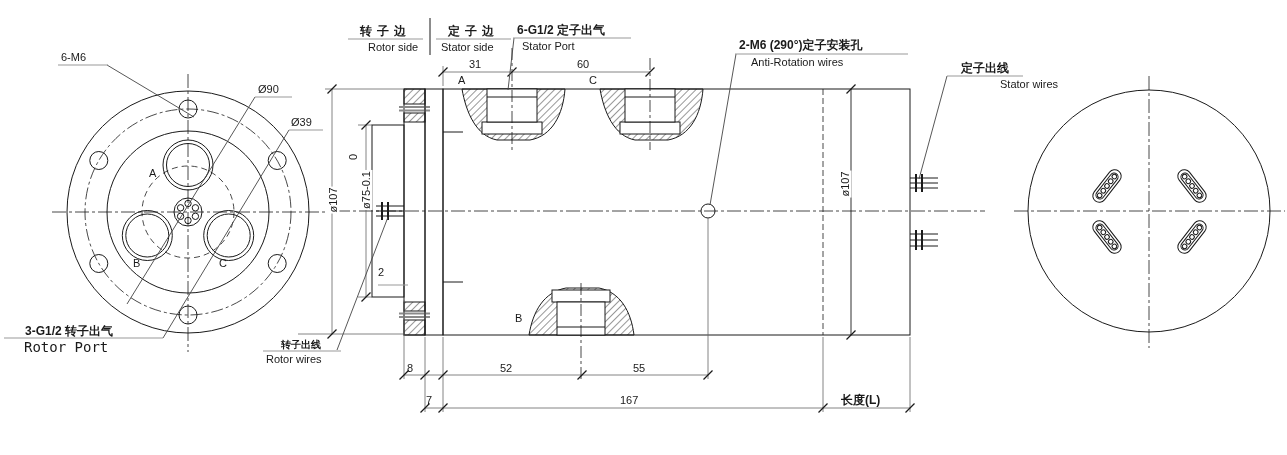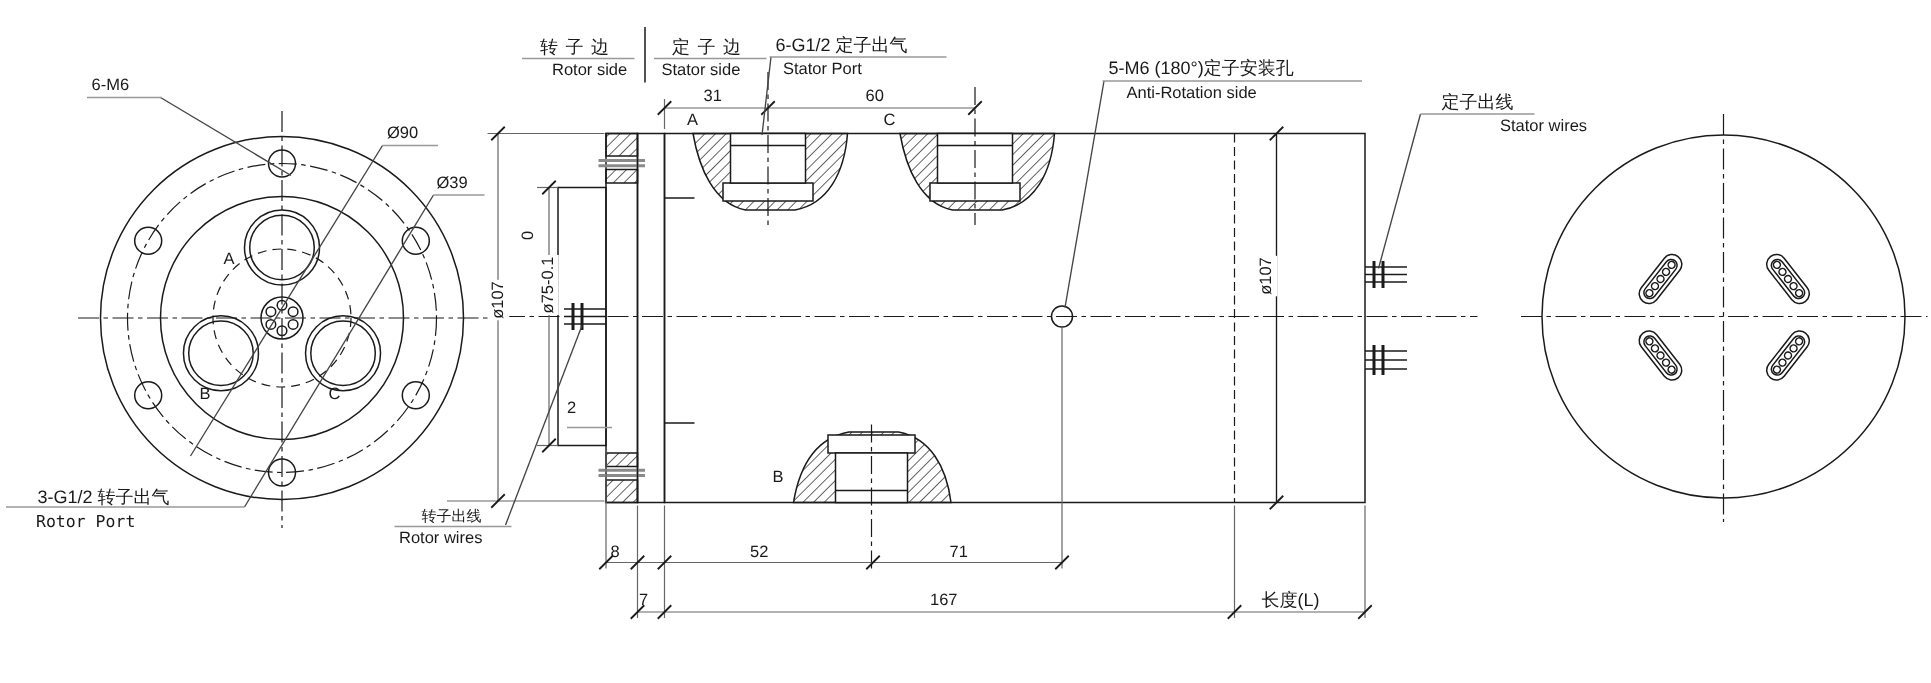--- a/index.html
+++ b/index.html
@@ -1,22 +1,22 @@
 <!DOCTYPE html>
 <html><head>
 <meta charset="utf-8">
 <style>
   html,body{margin:0;padding:0;background:#fff;}
   #canvas{position:relative;width:1287px;height:455px;background:#ffffff;overflow:hidden;
           font-family:"Liberation Sans",sans-serif;color:#1a1a1a;}
   svg{position:absolute;left:0;top:0;}
   .lbl{position:absolute;font-size:11px;line-height:13px;white-space:nowrap;color:#1a1a1a;}
-  .cn{font-size:12px;line-height:14px;}
+  .cn{font-size:12px;line-height:14px;font-weight:bold;}
   .cn-sp{letter-spacing:5px;}
-  .mono{font-family:"DejaVu Sans Mono",monospace;font-size:11px;}
+  .mono{font-family:"DejaVu Sans Mono",monospace;font-size:14px;}
   .rot{transform:translate(-50%,-50%) rotate(-90deg);transform-origin:center;background:#fff;padding:0 1px;}
   .small{font-size:10px;}
 </style>
 </head>
 <body>
 
 <div id="canvas">
 
 <svg width="1287" height="455" viewBox="0 0 1287 455">
   <defs>
@@ -262,37 +262,37 @@
 <span class="lbl cn" style="left:25px;top:324px">3-G1/2 转子出气</span>
 <span class="lbl mono" style="left:24px;top:341px">Rotor Port</span>
 
 <span class="lbl cn cn-sp" style="left:360px;top:24px">转子边</span>
 <span class="lbl" style="left:368px;top:41px">Rotor side</span>
 <span class="lbl cn cn-sp" style="left:448px;top:24px">定子边</span>
 <span class="lbl" style="left:441px;top:41px">Stator side</span>
 
 <span class="lbl cn" style="left:517px;top:23px">6-G1/2 定子出气</span>
 <span class="lbl" style="left:522px;top:40px">Stator Port</span>
-<span class="lbl cn" style="left:739px;top:38px">5-M6 (180°)定子安装孔</span>
-<span class="lbl" style="left:751px;top:56px">Anti-Rotation side</span>
+<span class="lbl cn" style="left:739px;top:38px">2-M6 (290°)定子安装孔</span>
+<span class="lbl" style="left:751px;top:56px">Anti-Rotation wires</span>
 <span class="lbl cn" style="left:961px;top:61px">定子出线</span>
 <span class="lbl" style="left:1000px;top:78px">Stator wires</span>
 <span class="lbl cn small" style="left:281px;top:338px">转子出线</span>
 <span class="lbl" style="left:266px;top:353px">Rotor wires</span>
 <span class="lbl" style="left:458px;top:74px">A</span>
 <span class="lbl" style="left:589px;top:74px">C</span>
 <span class="lbl" style="left:515px;top:312px">B</span>
 
 <span class="lbl" style="left:469px;top:58px">31</span>
 <span class="lbl" style="left:577px;top:58px">60</span>
 <span class="lbl rot" style="left:333px;top:200px">ø107</span>
 <span class="lbl rot" style="left:353px;top:157px">0</span>
 <span class="lbl rot" style="left:366px;top:190px">ø75-0.1</span>
 <span class="lbl" style="left:378px;top:266px">2</span>
 <span class="lbl" style="left:407px;top:362px">8</span>
 <span class="lbl" style="left:426px;top:394px">7</span>
 <span class="lbl" style="left:500px;top:362px">52</span>
-<span class="lbl" style="left:633px;top:362px">71</span>
+<span class="lbl" style="left:633px;top:362px">55</span>
 <span class="lbl" style="left:620px;top:394px">167</span>
 <span class="lbl cn" style="left:841px;top:393px">长度(L)</span>
 <span class="lbl rot" style="left:845px;top:184px">ø107</span>
 
 </div>
 
 </body></html>

